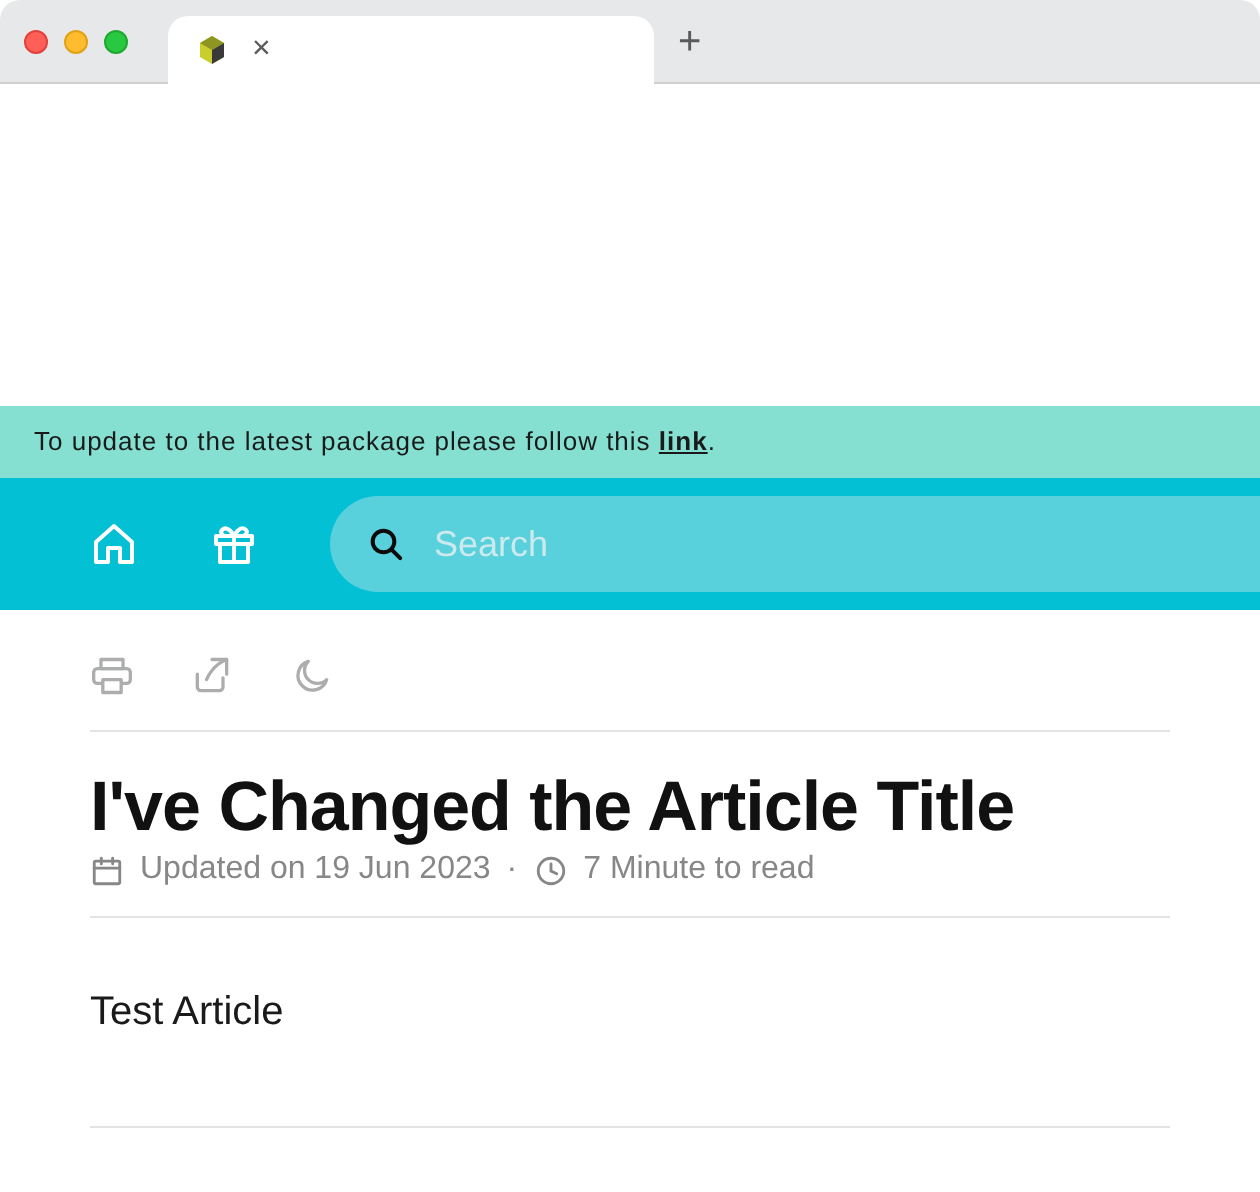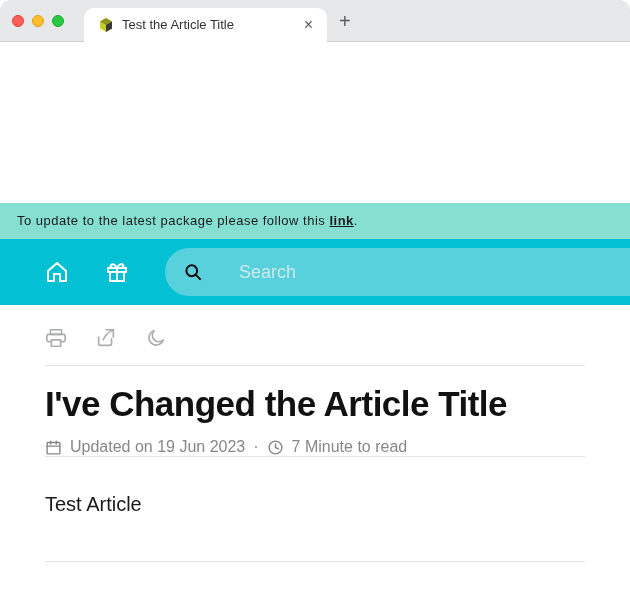--- a/index.html
+++ b/index.html
@@ -109,21 +109,20 @@
       gap: 14px;
     }
     .search-icon { color: #0b0b0b; display: flex; }
     .search-input {
       background: transparent;
       border: none;
       color: #0f172a;
       font-size: 18px;
       outline: none;
       flex: 1;
-      margin-left: 22px;
     }
     .search-input::placeholder { color: #cceaee; }
     .content {
       padding: 20px 45px 0 45px;
     }
     .action-row {
       display: flex;
       gap: 28px;
       align-items: center;
       padding: 2px 0 16px 0;
@@ -140,21 +139,22 @@
       color: #111;
       margin-top: 18px;
       letter-spacing: -0.5px;
     }
     .meta-row {
       display: flex;
       align-items: center;
       gap: 8px;
       color: #878787;
       font-size: 16px;
-      margin-top: 14px;
+      margin-top: 2px;
+      padding-bottom: 14px;
       border-bottom: 1px solid #e3e3e3;
     }
     .meta-icon { display: flex; color: #878787; }
     .meta-sep { color: #878787; }
     .article-body {
       font-size: 20px;
       color: #1a1a1a;
       margin-top: 36px;
       padding-bottom: 45px;
       border-bottom: 1px solid #e3e3e3;
@@ -170,21 +170,20 @@
     <div class="traffic-light traffic-green"></div>
   </div>
   <div class="tab">
     <span class="favicon">
       <svg width="16" height="16" viewBox="0 0 16 16">
         <polygon points="8,1 14,4.5 14,11.5 8,15 2,11.5 2,4.5" fill="#c8cf2d"></polygon>
         <polygon points="8,1 14,4.5 8,8 2,4.5" fill="#8e9621"></polygon>
         <polygon points="8,8 14,4.5 14,11.5 8,15" fill="#3a3a3a"></polygon>
       </svg>
     </span>
-    <span class="tab-title">Test the Article Title</span>
     <span class="tab-close">×</span>
   </div>
   <span class="new-tab">+</span>
 </div>
 
 <div class="whitespace"></div>
 
 <div class="banner">
   <span>To update to the latest package please follow this </span><span class="link">link</span><span>.</span>
 </div>

